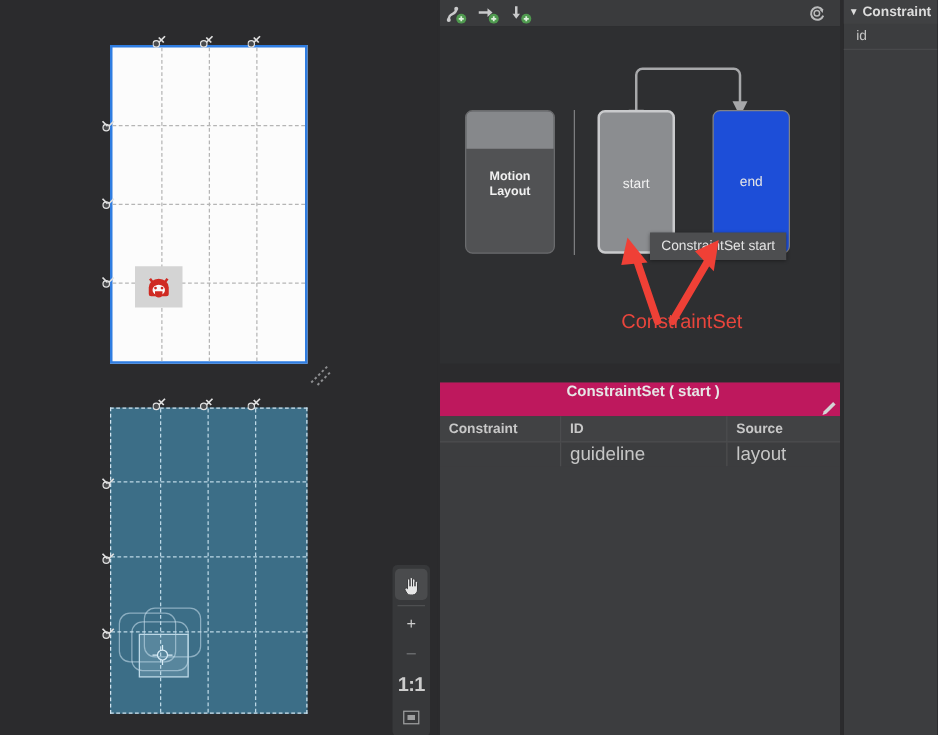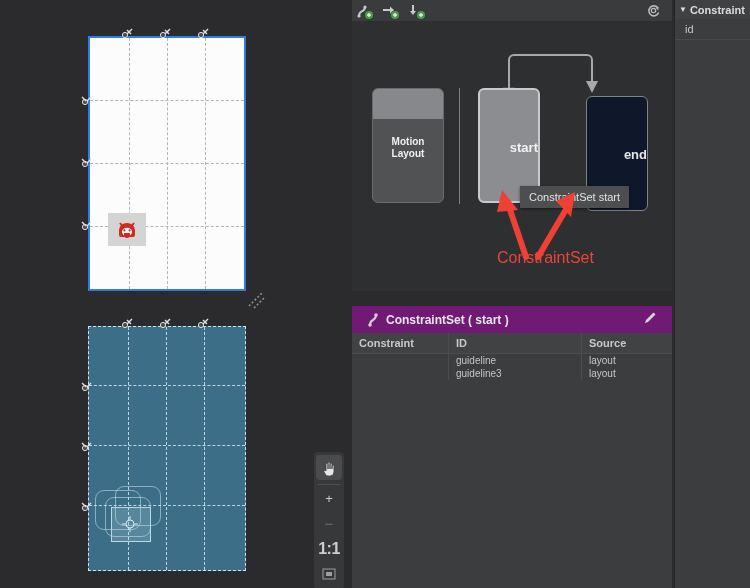--- a/index.html
+++ b/index.html
@@ -182,30 +182,29 @@
     width: 62px; height: 115px;
     border-radius: 6px;
     box-sizing: border-box;
   }
   #cset-start {
     left: 126px; top: 67px;
     background: #8b8d90;
     border: 2px solid #c9cacc;
   }
   #cset-end {
-    left: 234px; top: 67px;
-    background: #0f172a;
+    left: 218px; top: 67px;
+    background: #1d4ed8;
     border: 1px solid #818284;
-    margin-top: 8px;
   }
   .cset-label {
     color: #f2f2f2;
-    font-size: 13px;
-    font-weight: bold;
-    text-align: right;
+    font-size: 11px;
+    font-weight: normal;
+    text-align: center;
     line-height: 115px;
   }
   #cset-end .cset-label { color: #e6e6e6; }
 
   #transition-arrow { position: absolute; left: 120px; top: 30px; }
 
   #cset-tooltip {
     position: absolute;
     left: 168px; top: 165px;
     background: #4d4e50;
@@ -227,24 +226,25 @@
 
   
   #cset-panel {
     position: absolute;
     left: 0; top: 306px;
     width: 320px; height: 282px;
     background: #3c3d3f;
   }
   #cset-panel-header {
     height: 27px;
-    background: #701a75;
+    background: #be185d;
     display: flex;
     align-items: center;
-    padding: 0 15px;
+    padding: 0 2px;
+    flex-direction: column;
   }
   #cset-panel-title {
     color: #e6e6e6;
     font-size: 12px;
     font-weight: bold;
     margin-left: 5px;
   }
   #edit-icon-btn { margin-left: auto; }
 
   #cset-table { width: 100%; border-collapse: collapse; }
@@ -253,21 +253,21 @@
     color: #c8c8c8;
     font-size: 11px;
     font-weight: bold;
     text-align: left;
     padding: 4px 7px;
     border-bottom: 1px solid #4c4d4f;
     border-right: 1px solid #4c4d4f;
   }
   #cset-table tbody td {
     color: #c6c6c6;
-    font-size: 10px;
+    font-size: 15px;
     padding: 1px 7px;
     border-right: 1px solid #4c4d4f;
     background: #3c3d3f;
     margin-left: 29px;
   }
   #cset-table .col-constraint { width: 82px; }
   #cset-table .col-id { width: 118px; }
   #cset-table .col-source { border-right: none; }
 
   
@@ -556,25 +556,20 @@
             <th class="col-id">ID</th>
             <th class="col-source">Source</th>
           </tr>
         </thead>
         <tbody id="cset-tbody">
             <tr>
               <td class="col-constraint"></td>
               <td class="col-id">guideline</td>
               <td class="col-source">layout</td>
             </tr>
-            <tr>
-              <td class="col-constraint"></td>
-              <td class="col-id">guideline3</td>
-              <td class="col-source">layout</td>
-            </tr>
           </tbody>
       </table>
     </div>
   </div>
 
   <div id="attributes-panel">
     <div id="attr-section-header">
       <span id="attr-disclosure">▼</span>
       <span>Constraint</span>
     </div>

